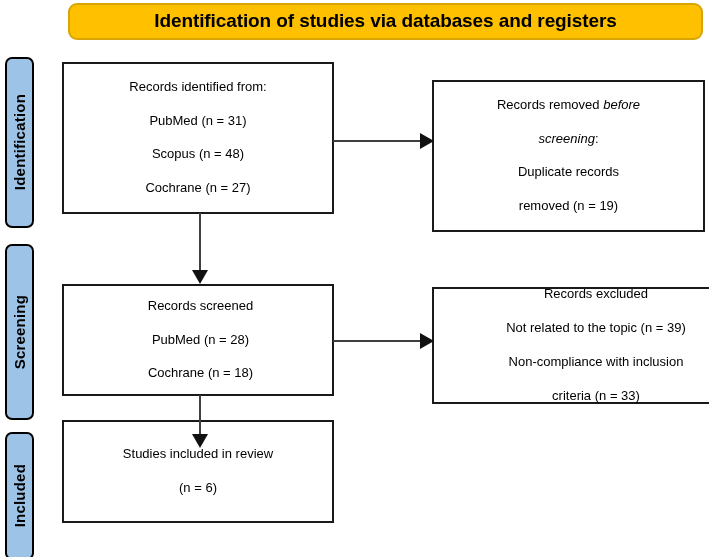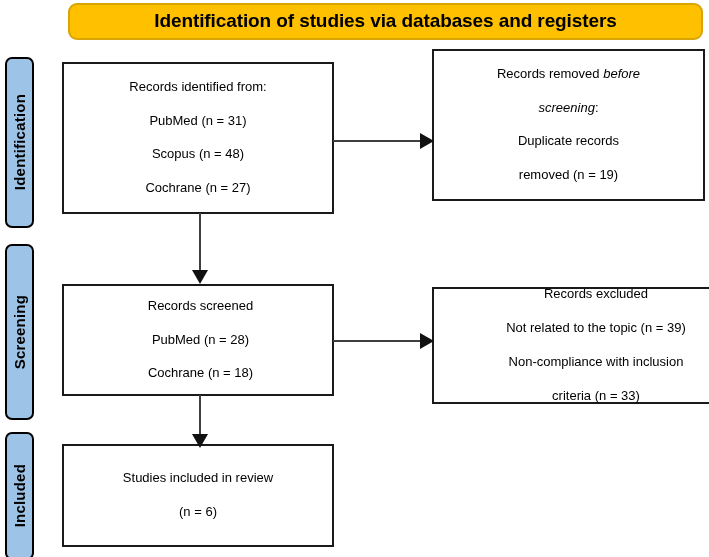--- a/index.html
+++ b/index.html
@@ -83,24 +83,24 @@
   .pbox-text {
     font-size: 13px;
     color: #000000;
     text-align: center;
     line-height: 1.30;
     white-space: pre-line;
   }
   .pbox-text i { font-style: italic; }
 
   #box-identified { left: 62px;  top: 62px;  width: 272px; height: 152px; }
-  #box-removed    { left: 432px; top: 49px;  width: 273px; height: 152px; }
+  #box-removed    { left: 432px; top: 80px;  width: 273px; height: 152px; }
   #box-screened   { left: 62px;  top: 284px; width: 272px; height: 112px; padding-left: 13px; }
   #box-excluded   { left: 432px; top: 287px; width: 328px; height: 117px; }
-  #box-included   { left: 62px;  top: 444px; width: 272px; height: 103px; }
+  #box-included   { left: 62px;  top: 420px; width: 272px; height: 103px; }
 
   
   .conn {
     position: absolute;
     pointer-events: none;
   }
   .conn line { stroke: #3f3f3f; stroke-width: 2; }
   .conn polygon { fill: #111111; }
 
   #conn-id-to-removed   { left: 332px; top: 126px; }

